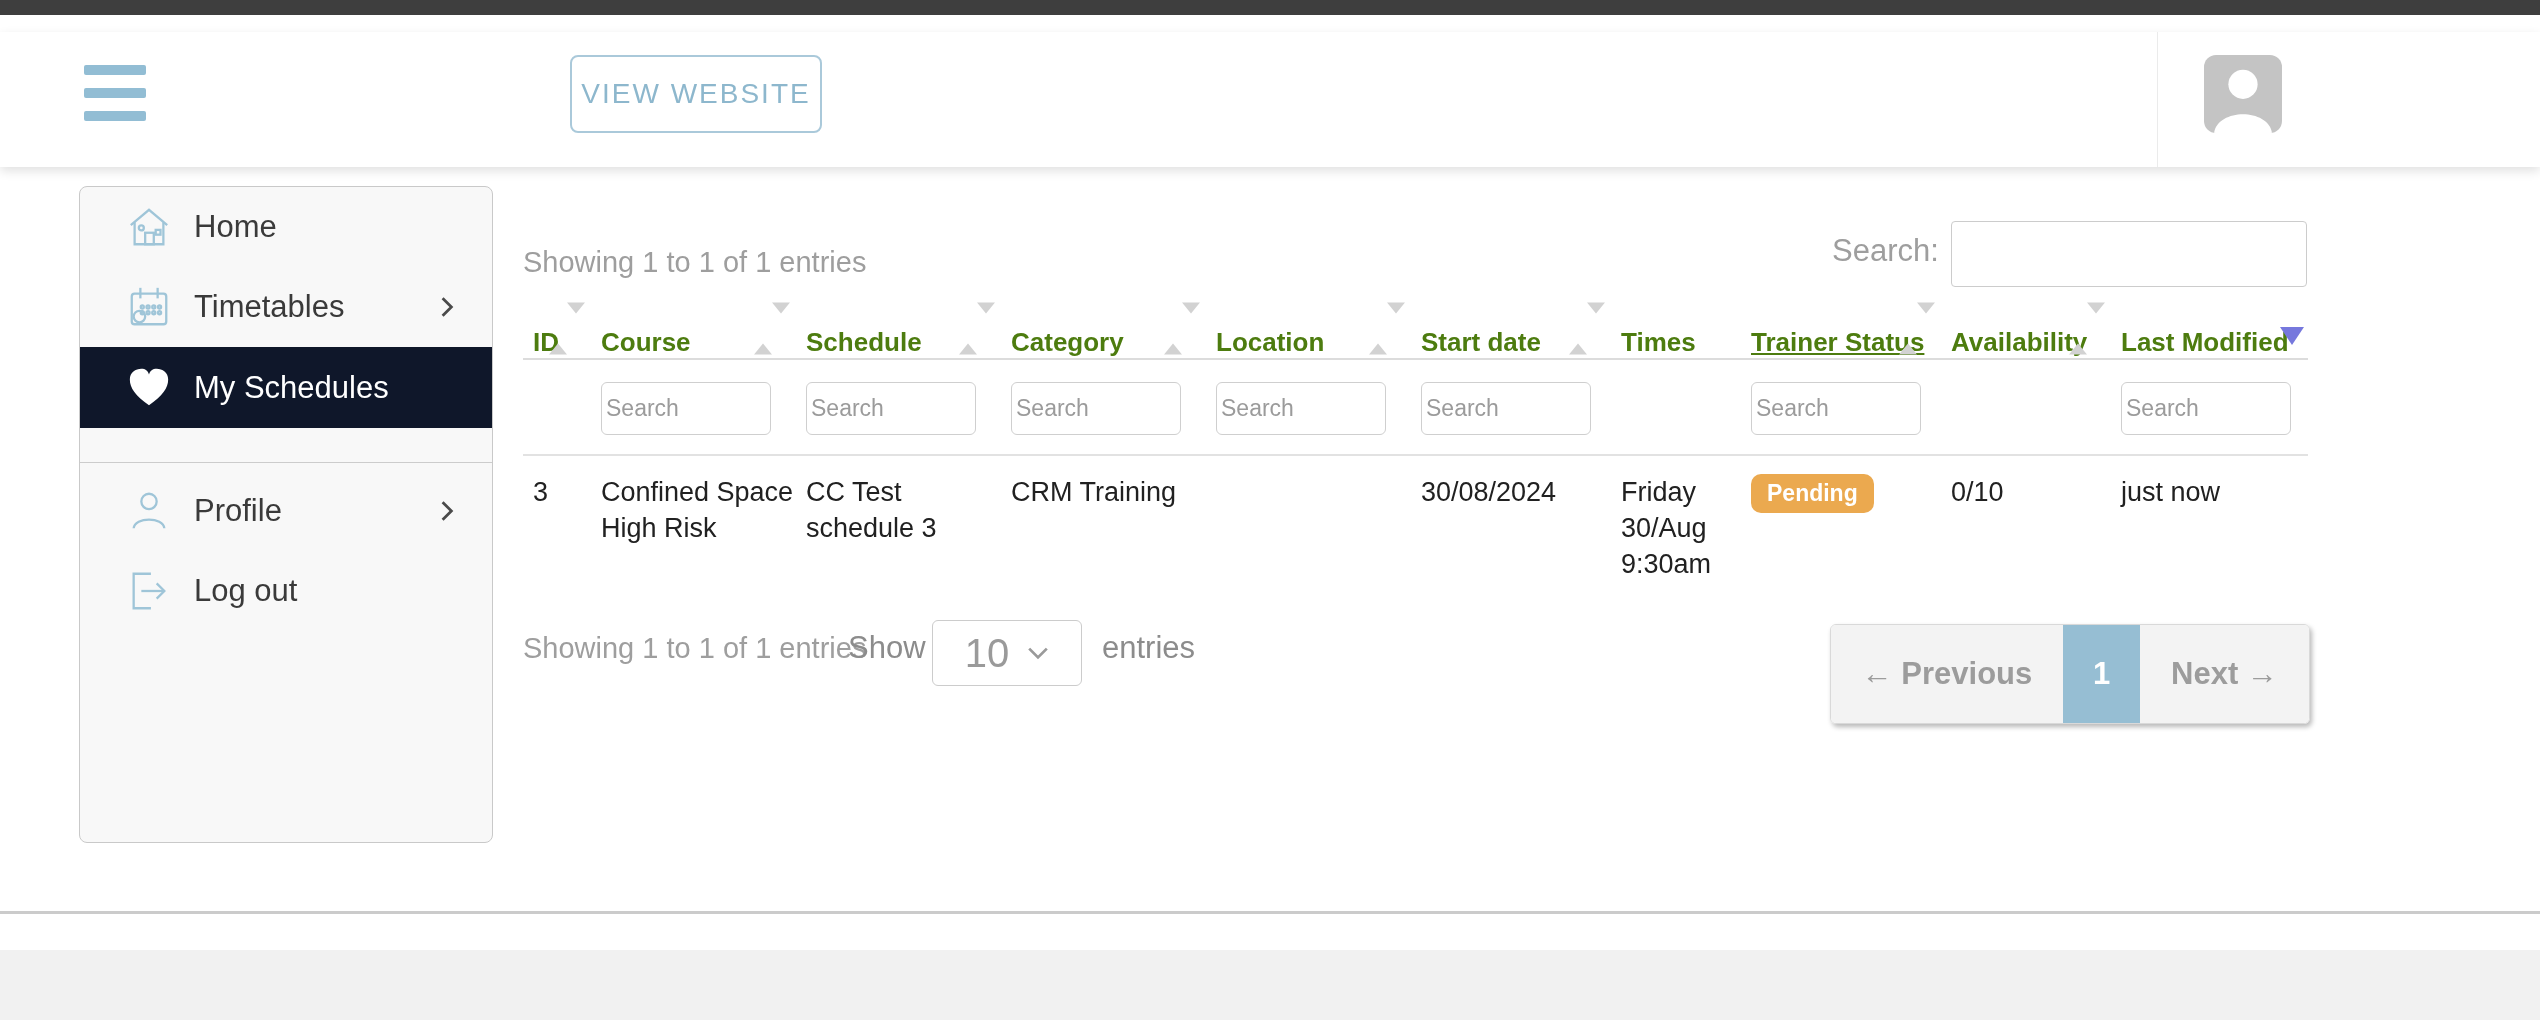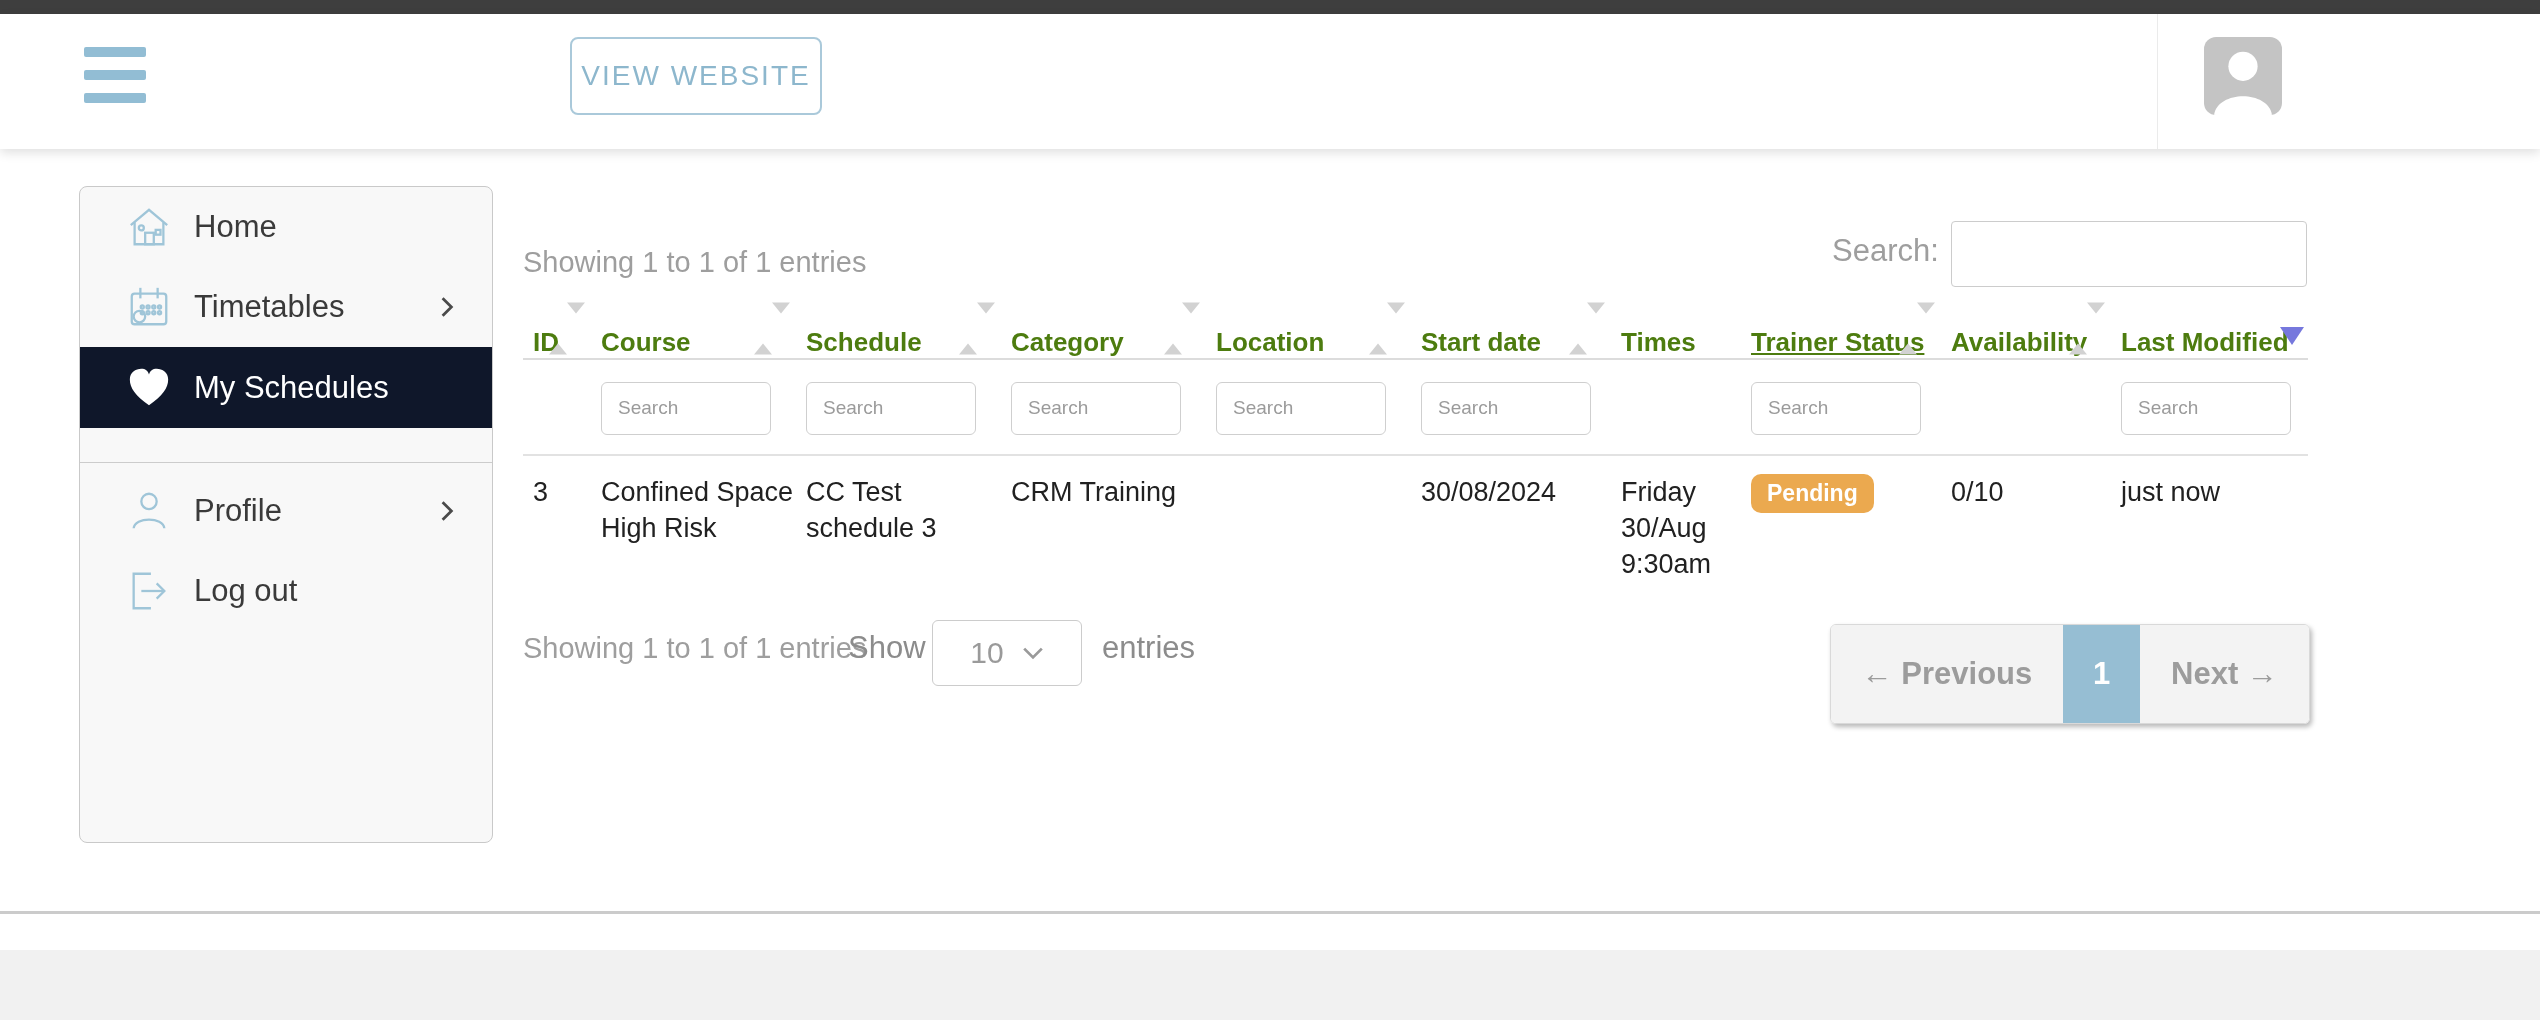--- a/index.html
+++ b/index.html
@@ -4,21 +4,21 @@
 <style>
   * { margin:0; padding:0; box-sizing:border-box; }
   html,body { background:#ffffff; }
   body { font-family:"Liberation Sans", sans-serif; }
   #app { position:relative; width:2540px; height:1020px; background:#fff; overflow:hidden; }
 
   
   .topbar { position:absolute; left:0; top:0; width:2540px; height:15px; background:#3e3e3e; }
 
   
-  .header { position:absolute; left:0; top:14px; width:2540px; height:135px; background:#fff;
+  .header { position:absolute; left:0; top:32px; width:2540px; height:135px; background:#fff;
             box-shadow:0 4px 10px rgba(0,0,0,0.12); z-index:5; }
   .hamburger { position:absolute; left:84px; top:33px; width:62px; cursor:pointer; }
   .hamburger i { display:block; width:62px; height:10px; background:#92bdd4; border-radius:2px; margin-bottom:13px; }
   .view-website { position:absolute; left:570px; top:23px; width:252px; height:78px; background:#fff;
                   border:2px solid #aac9da; border-radius:8px; color:#8db7cd; font-size:28px;
                   letter-spacing:2px; font-family:"Liberation Sans", sans-serif; cursor:pointer; }
   .header-divider { position:absolute; left:2157px; top:0; height:135px; width:0; border-left:1px solid #ebebeb; }
   .avatar { position:absolute; left:2204px; top:23px; width:78px; height:78px; background:#c4c4c4;
             border-radius:12px; overflow:hidden; cursor:pointer; }
 
@@ -51,35 +51,35 @@
   .sort-both .tri-down { width:0; height:0; border-left:9px solid transparent; border-right:9px solid transparent;
                          border-top:11px solid #d2d2d2; }
   .sort-desc { position:absolute; right:4px; top:50%; transform:translateY(-2px); width:0; height:0;
                border-left:12px solid transparent; border-right:12px solid transparent;
                border-top:18px solid #7678dd; }
 
   .tfilter { position:absolute; left:523px; top:362px; width:1785px; height:94px; display:flex;
              align-items:center; border-bottom:2px solid #e2e2e2; }
   .fcell { padding-left:10px; }
   .filter-input { width:170px; height:53px; border:1px solid #cfcfcf; border-radius:6px;
-                  font-size:19px; padding:0 16px; color:#555; }
+                  font-size:23px; padding:0 4px; color:#555; }
   .filter-input::placeholder, .search-input::placeholder { color:#9b9b9b; }
 
   .trow { position:absolute; left:523px; top:458px; width:1785px; display:flex; }
   .td { padding-left:10px; padding-top:16px; font-size:27px; color:#212121; line-height:36px; }
   .times-line { display:block; }
   .badge { display:inline-block; background:#eba94f; color:#ffffff; font-size:23px; font-weight:bold;
            padding:6px 16px; border-radius:10px; line-height:27px; }
 
   
   .info-bottom { position:absolute; left:523px; top:632px; font-size:29px; color:#9e9e9e; }
   .show-label { position:absolute; left:848px; top:630px; font-size:31px; color:#8c8c8c; }
   .page-size { position:absolute; left:932px; top:620px; width:150px; height:66px;
                border:1px solid #cccccc; border-radius:6px; background:#fff; display:flex;
-               align-items:center; justify-content:center; gap:18px; color:#9a9a9a; font-size:30px; cursor:pointer; }
+               align-items:center; justify-content:center; gap:18px; color:#9a9a9a; font-size:40px; cursor:pointer; }
   .entries-label { position:absolute; left:1102px; top:630px; font-size:31px; color:#8c8c8c; }
 
   .pagination { position:absolute; left:1830px; top:624px; height:100px; display:flex;
                 border:1px solid #d9d9d9; border-radius:6px; overflow:hidden;
                 box-shadow:2px 3px 5px rgba(0,0,0,0.28); }
   .page-btn { display:flex; align-items:center; justify-content:center; background:#f3f3f3;
               color:#9c9c9c; font-size:31px; font-weight:bold; cursor:pointer; }
   .page-btn.prev { width:232px; }
   .page-btn.active { width:77px; background:#96bed3; color:#ffffff; }
   .page-btn.next { width:169px; }

